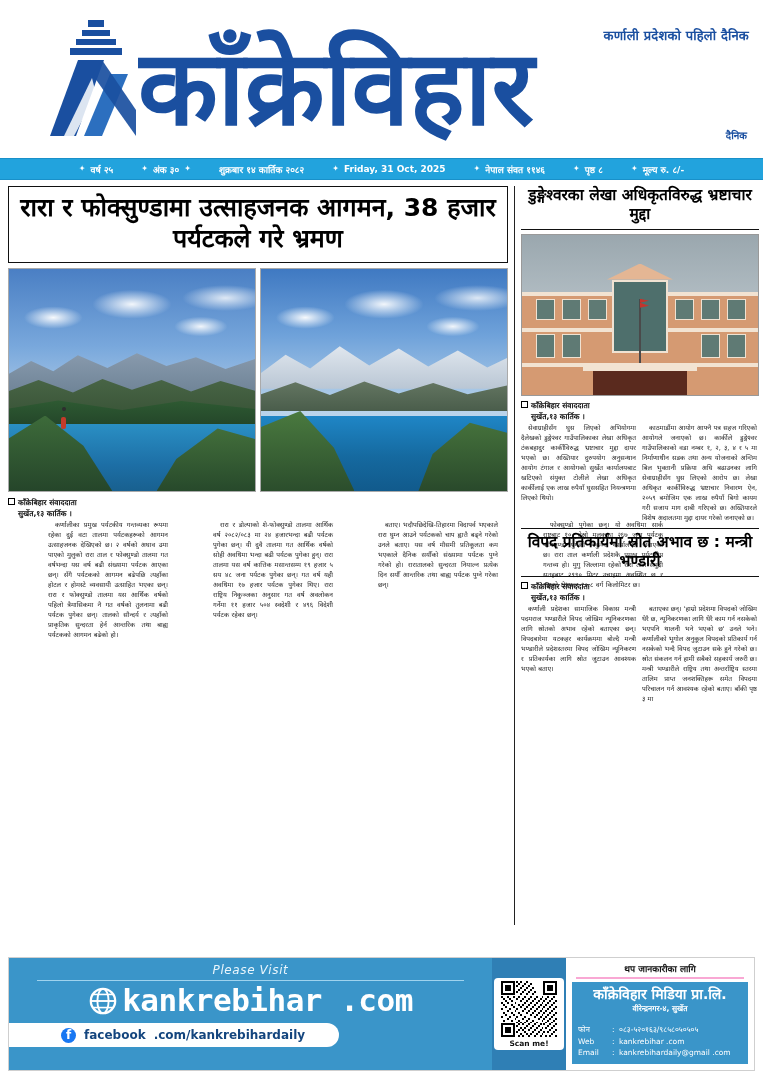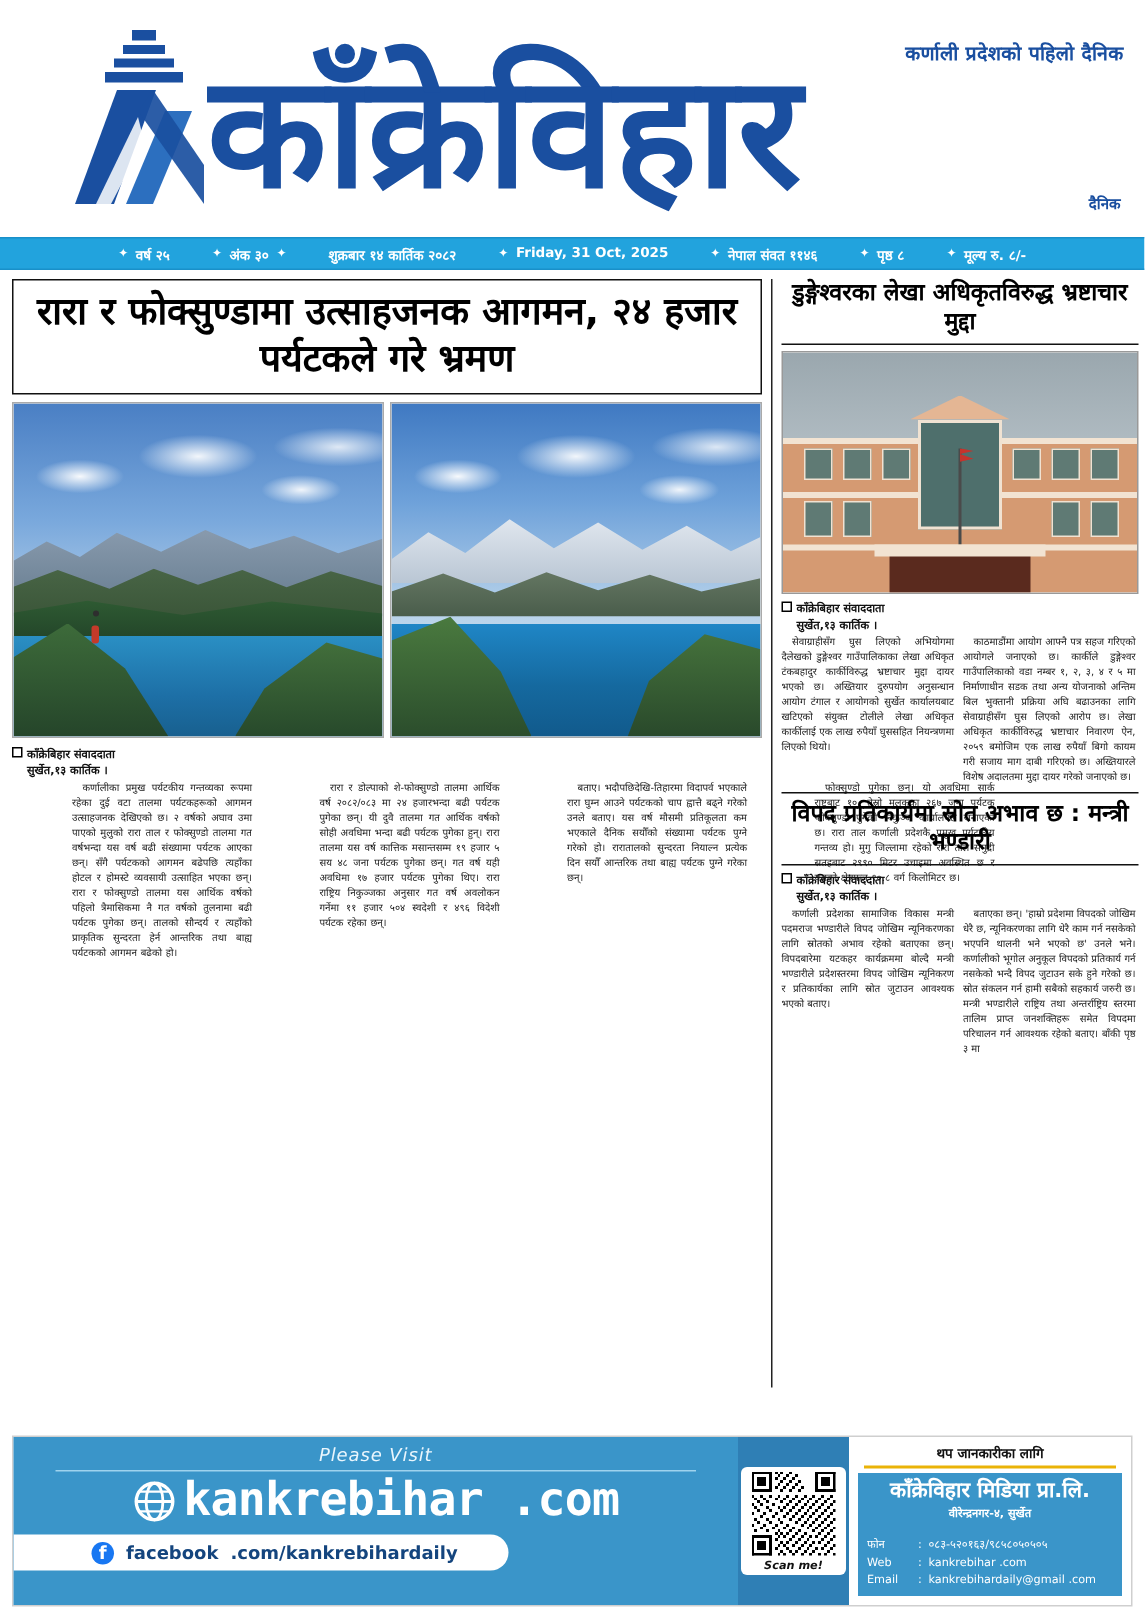--- a/index.html
+++ b/index.html
@@ -144,32 +144,32 @@
     position:relative;margin:7px 0 0 0;height:24px;background:#fff;
     border-radius:0 14px 14px 0;width:330px;
     display:flex;align-items:center;gap:8px;padding-left:52px;box-sizing:border-box;
   }
   .fb-ico{width:15px;height:15px;border-radius:50%;background:#1877f2;color:#fff;
     font-family:"DejaVu Sans",sans-serif;font-size:12px;font-weight:bold;
     display:flex;align-items:center;justify-content:center;line-height:1;flex:none;}
   .fb-txt{font-family:"DejaVu Sans",sans-serif;font-size:12px;font-weight:bold;color:#14457e;}
   .ad-qr{
     width:74px;flex:none;background:#2f7fb5;position:relative;
-    display:flex;align-items:center;justify-content:center;font-style:italic;
+    display:flex;align-items:center;justify-content:center;
   }
   .qr-card{
     width:66px;background:#fff;border-radius:4px;padding:3px 2px 2px 2px;
     display:flex;flex-direction:column;align-items:center;
   }
   .qr{width:56px;height:56px;}
   .scan{font-family:"DejaVu Sans",sans-serif;font-size:7.5px;font-weight:bold;color:#111;margin-top:2px;}
   .ad-right{flex:1;position:relative;background:#fff;padding:4px 6px 6px 6px;box-sizing:border-box;}
   .thap{
     text-align:center;font-family:"DejaVu Sans",sans-serif;font-weight:bold;
-    font-size:9px;color:#111;border-bottom:2px solid #eab308;padding-bottom:2px;margin:0 4px 3px 4px;
+    font-size:9px;color:#111;border-bottom:2px solid #f9a8d4;padding-bottom:2px;margin:0 4px 3px 4px;
   }
   .card{background:#3a95c9;color:#fff;padding:5px 6px 6px 6px;height:82px;box-sizing:border-box;}
   .card-title{text-align:center;font-family:"DejaVu Sans",sans-serif;font-weight:bold;font-size:14px;line-height:1.1;}
   .card-sub{text-align:center;font-family:"DejaVu Sans",sans-serif;font-size:7.5px;font-weight:bold;margin-top:1px;}
   .kv{display:flex;font-family:"DejaVu Sans",sans-serif;font-size:7.5px;line-height:1.5;}
   .kv .k{width:34px;flex:none;}
   .kv .c{width:7px;flex:none;}
   .kvs{margin-top:11px;}
 </style>
 </head>
@@ -231,21 +231,21 @@
       <span class="dia">✦</span>
       <span>मूल्य रु. ८/-</span>
     </div>
   </div>
 
   <div class="content">
 
     <div class="left-block">
 
       <div class="lead-head-box">
-        <div class="lead-head">रारा र फोक्सुण्डामा उत्साहजनक आगमन, २४ हजार पर्यटकले गरे भ्रमण</div>
+        <div class="lead-head">रारा र फोक्सुण्डामा उत्साहजनक आगमन, 38 हजार पर्यटकले गरे भ्रमण</div>
       </div>
 
       <div class="photo-row">
 
         <div class="photo ph-left">
           <div class="sky"></div>
           <div class="clouds"></div>
           <div class="ridge" style="top:34%;height:22%;background:linear-gradient(#8e9fb2,#6f8497);clip-path:polygon(0 60%,9% 34%,18% 55%,28% 22%,40% 48%,52% 18%,64% 44%,76% 26%,88% 50%,100% 30%,100% 100%,0 100%);"></div>
           <div class="ridge" style="top:44%;height:20%;background:linear-gradient(#4d6a4a,#3b5639);clip-path:polygon(0 55%,12% 30%,26% 58%,38% 28%,50% 52%,62% 30%,74% 56%,86% 32%,100% 54%,100% 100%,0 100%);"></div>
           <div class="water" style="height:30%;background:linear-gradient(#2a8fc4,#1d6fa6 60%,#18608f);"></div>

